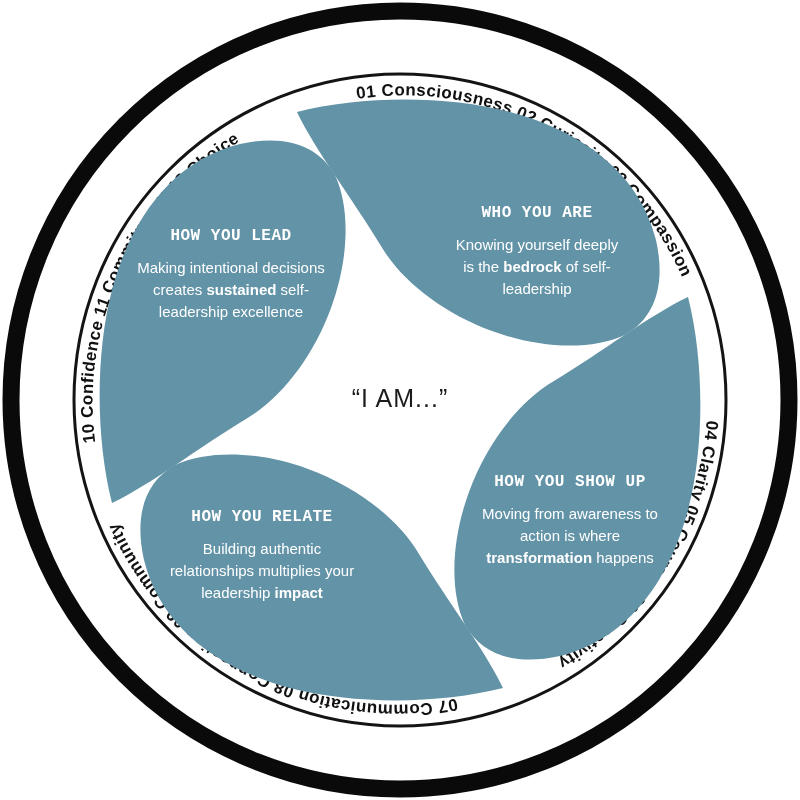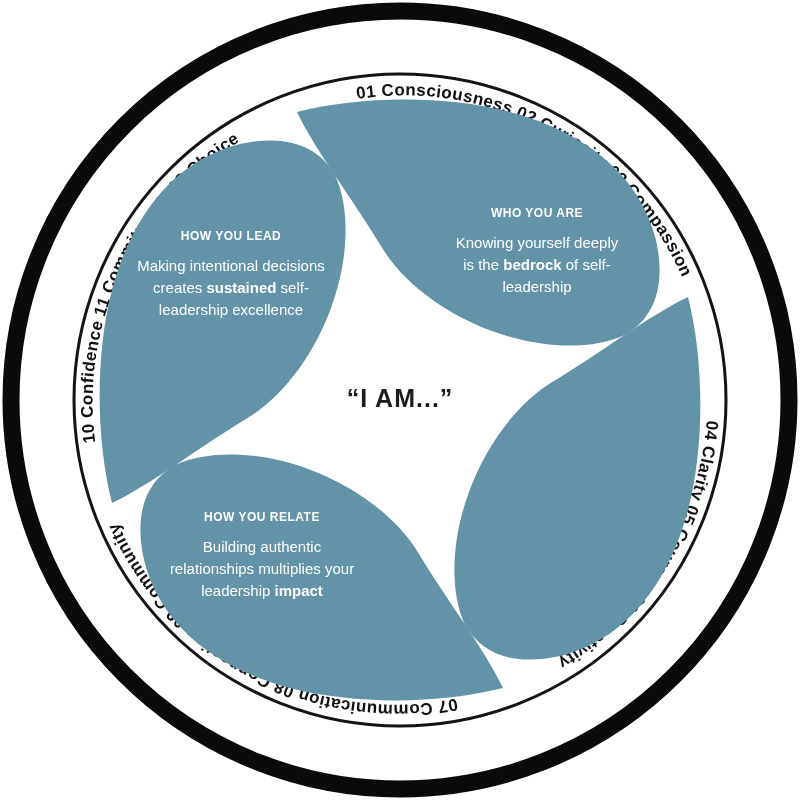--- a/index.html
+++ b/index.html
@@ -10,28 +10,29 @@
   .stage svg{position:absolute;left:0;top:0;}
   .ring-text{
     font-family:"Liberation Sans", sans-serif;
     font-size:17px;font-weight:700;letter-spacing:0.4px;
   }
   .petal-text{
     position:absolute;transform:translate(-50%,-50%);
     text-align:center;color:#ffffff;
   }
   .petal-title{
-    font-size:12px;font-weight:700;letter-spacing:0.5px;margin:0 0 7px 0;
+    font-size:16px;font-weight:700;letter-spacing:0.5px;margin:0 0 7px 0;
     white-space:nowrap;
+    font-family:Liberation Mono, monospace;
   }
   .petal-desc{font-size:15px;line-height:1.45;font-weight:400;margin:12px;}
   .petal-desc b{font-weight:700;}
   .center-quote{
     position:absolute;left:400px;top:398px;transform:translate(-50%,-50%);
-    font-size:25px;font-weight:700;color:#1c1c1c;letter-spacing:1px;
+    font-size:25px;font-weight:400;color:#1c1c1c;letter-spacing:1px;
     white-space:nowrap;
   }
 </style>
 </head>
 <body>
 
 <div class="stage">
 
   <svg width="800" height="800" viewBox="0 0 800 800">
 
@@ -62,20 +63,24 @@
       <use href="#petal-blue" transform="rotate(180 400 400)" fill="#a1c2a1"></use>
       <use href="#petal-blue" transform="rotate(270 400 400)" fill="#c9ac85"></use>
     </g>
   </svg>
 
   <div class="petal-text" style="left:537px;top:258px;width:195px;">
     <div class="petal-title">WHO YOU ARE</div>
     <p class="petal-desc"><span>Knowing yourself deeply is the </span><b>bedrock</b><span> of self-leadership</span></p>
   </div>
 
+  <div class="petal-text" style="left:570px;top:527px;width:205px;">
+    <div class="petal-title">HOW YOU SHOW UP</div>
+    <p class="petal-desc"><span>Moving from awareness to action is where </span><b>transformation</b><span> happens</span></p>
+  </div>
 
   <div class="petal-text" style="left:231px;top:281px;width:215px;">
     <div class="petal-title">HOW YOU LEAD</div>
     <p class="petal-desc"><span>Making intentional decisions creates </span><b>sustained</b><span> self-leadership excellence</span></p>
   </div>
 
   <div class="petal-text" style="left:262px;top:562px;width:222px;">
     <div class="petal-title">HOW YOU RELATE</div>
     <p class="petal-desc"><span>Building authentic relationships multiplies your leadership </span><b>impact</b><span></span></p>
   </div>

